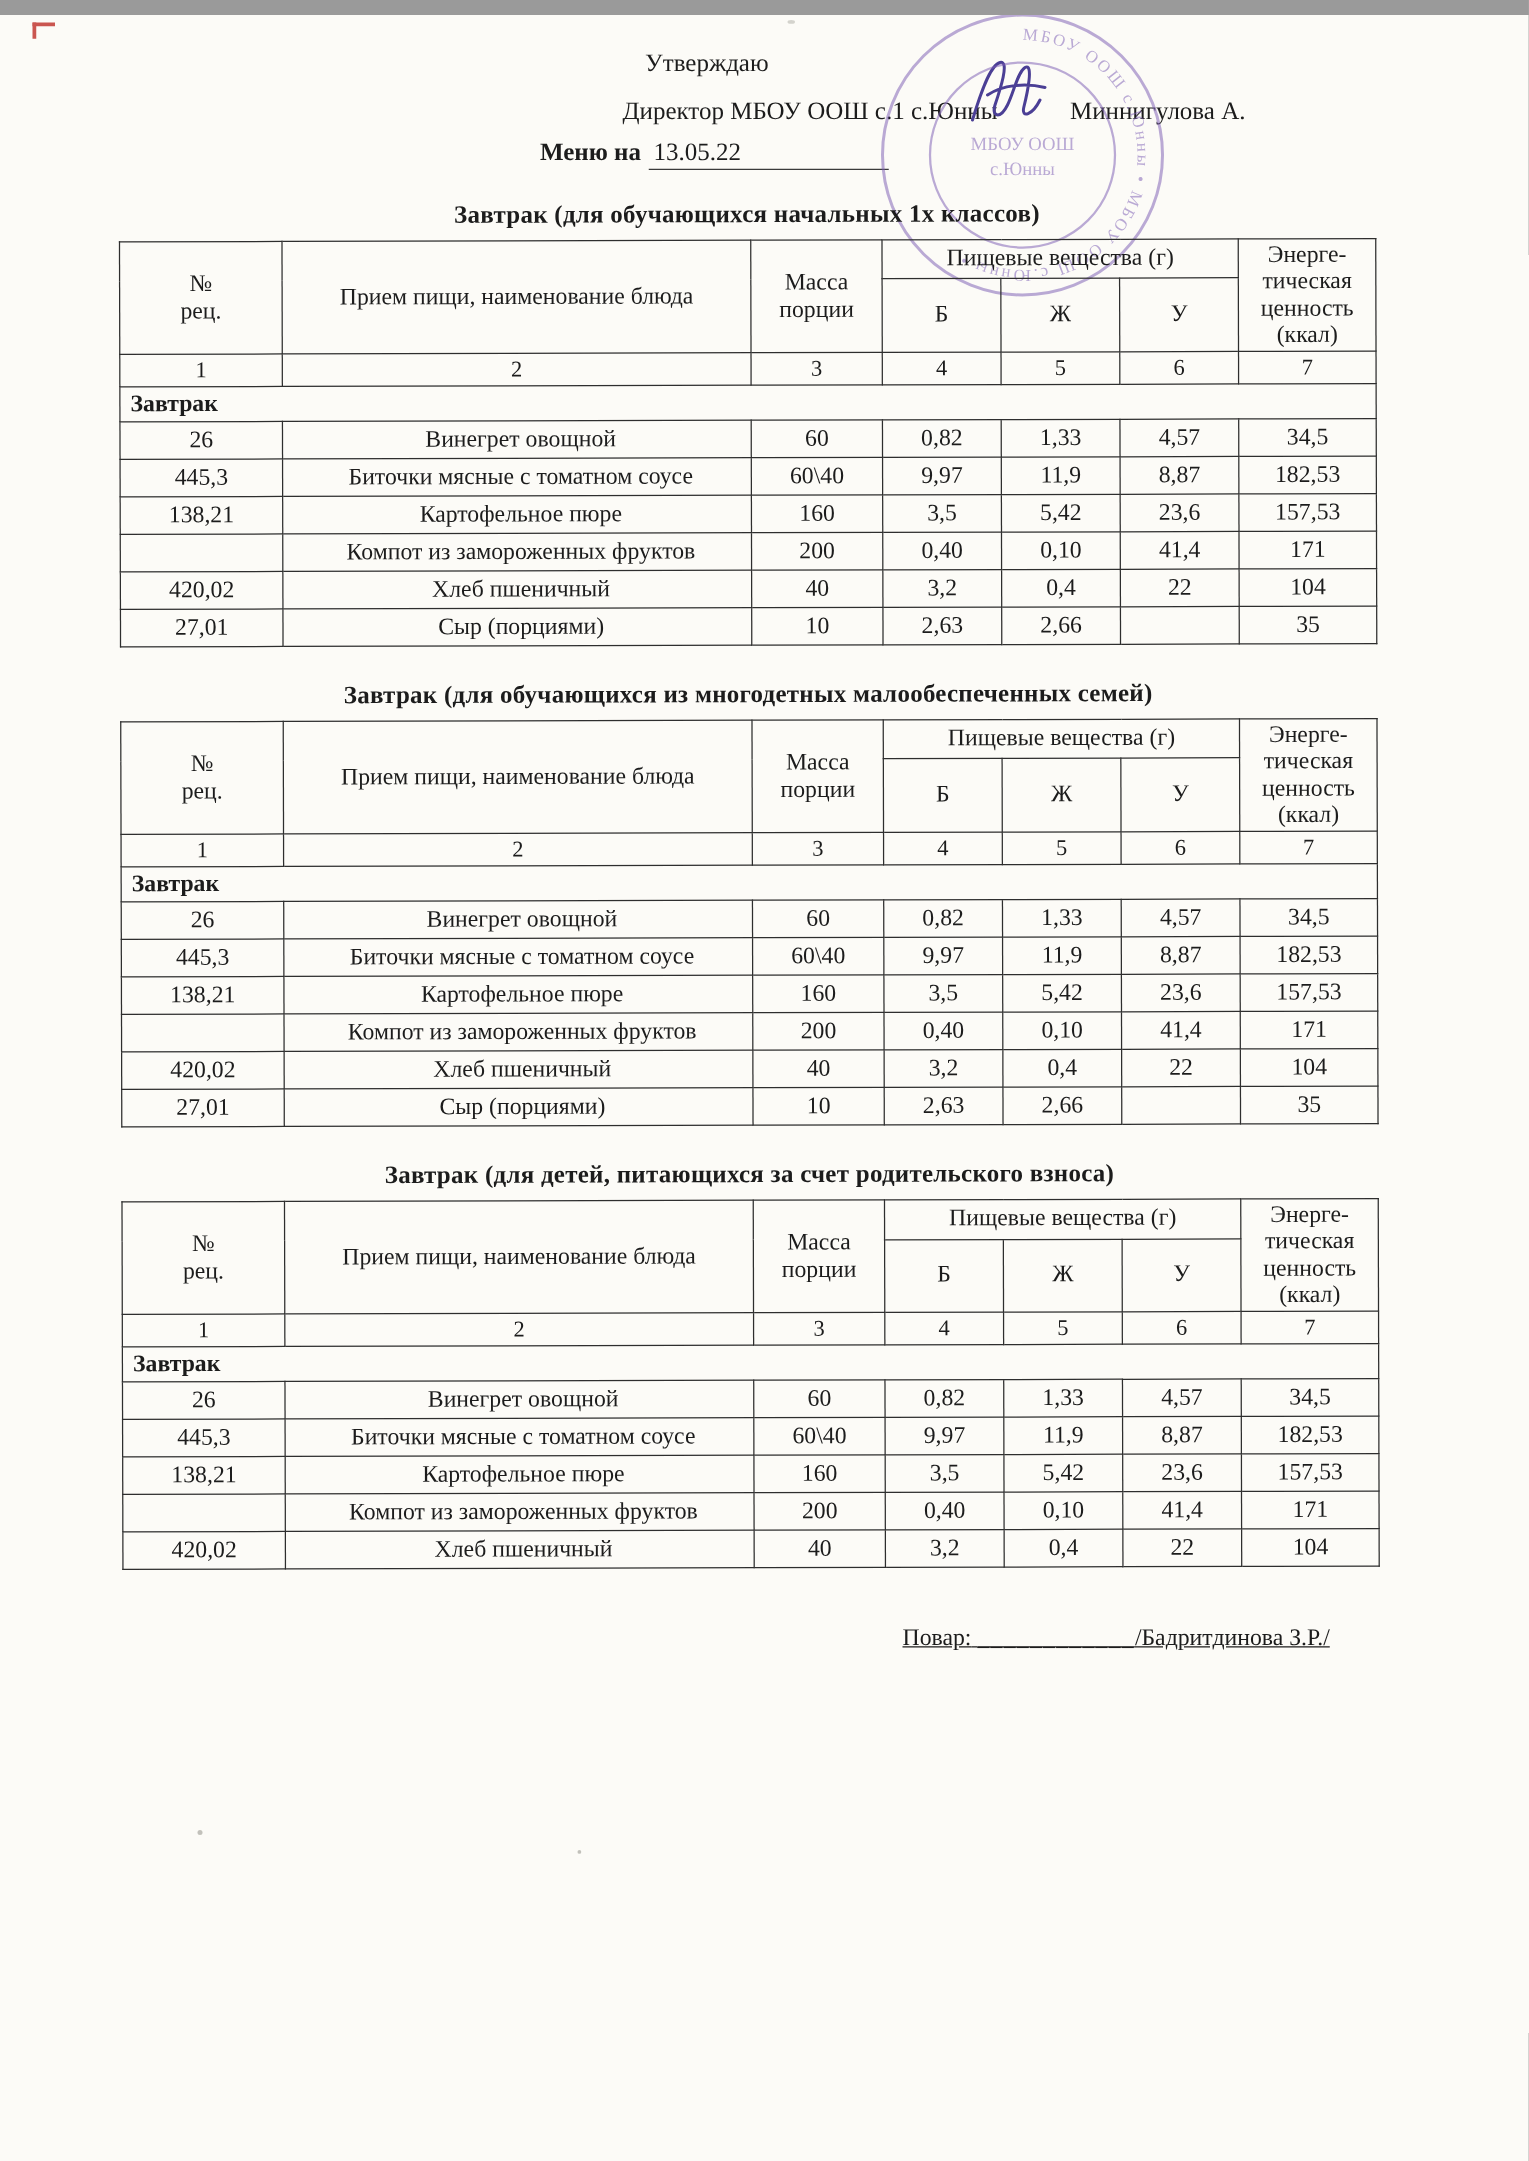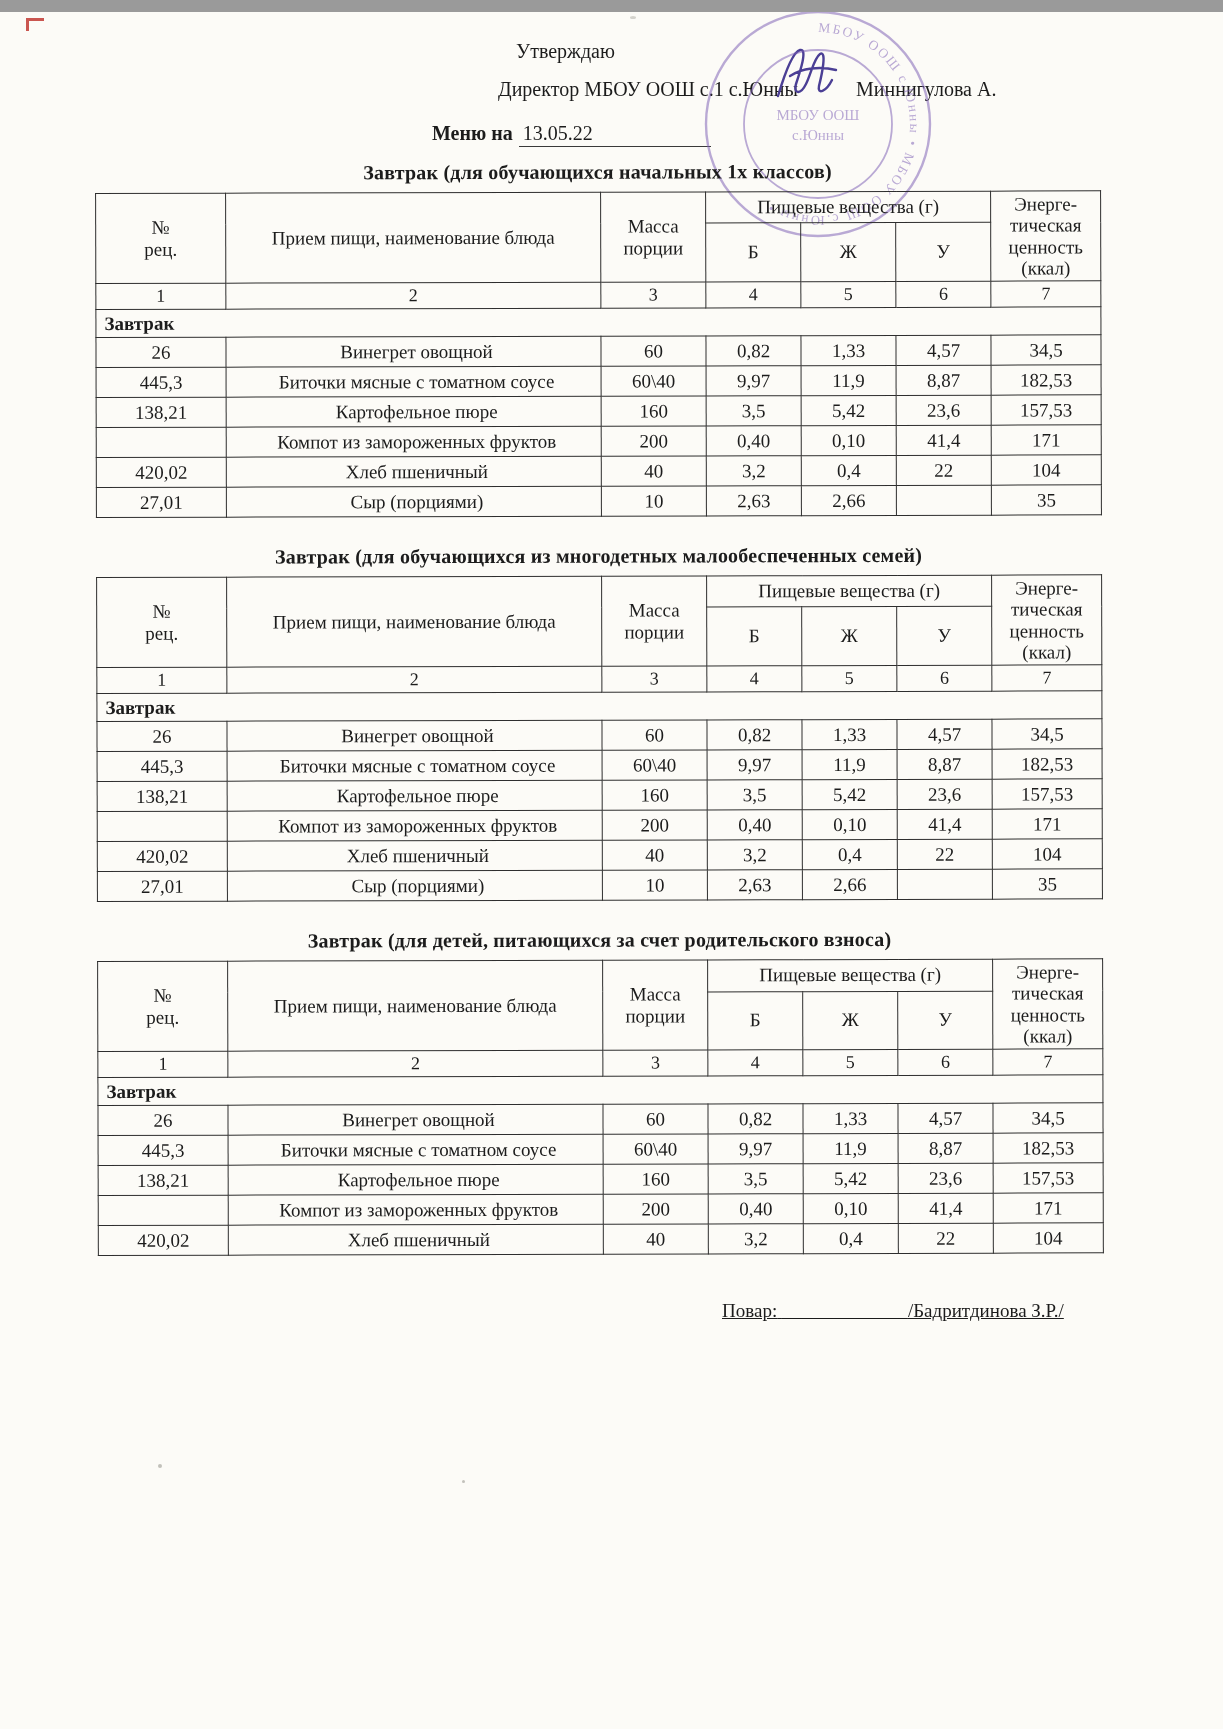--- a/index.html
+++ b/index.html
@@ -23,21 +23,21 @@
   }
   .speck { position: absolute; width: 4px; height: 4px; border-radius: 50%; background: #9b9b93; opacity: .6; }
   .speck.s1 { left: 158px; top: 1452px; }
   .speck.s2 { left: 462px; top: 1468px; width: 3px; height: 3px; }
   .speck.s3 { left: 630px; top: 4px; width: 6px; height: 3px; background:#b9b9b0;}
 
   
   .approve-label { position: absolute; top: 28px; left: 516px; font-size: 20px; }
   .director-line { position: absolute; top: 66px; left: 498px; font-size: 20px; white-space: nowrap; }
   .director-suffix { margin-left: 58px; }
-  .menu-line { position: absolute; top: 110px; left: 432px; font-size: 20px; }
+  .menu-line { position: absolute; top: 99px; left: 432px; font-size: 20px; }
   .menu-label { font-weight: bold; }
   .menu-date {
     display: inline-block; width: 192px; margin-left: 6px; padding: 0 0 1px 4px;
     border-bottom: 1.6px solid #3a3a3a; font-size: 20px;
   }
 
   .signature-svg { position: absolute; top: 34px; left: 770px; }
   .stamp {
     position: absolute; top: -8px; left: 696px;
     width: 244px; height: 244px;

